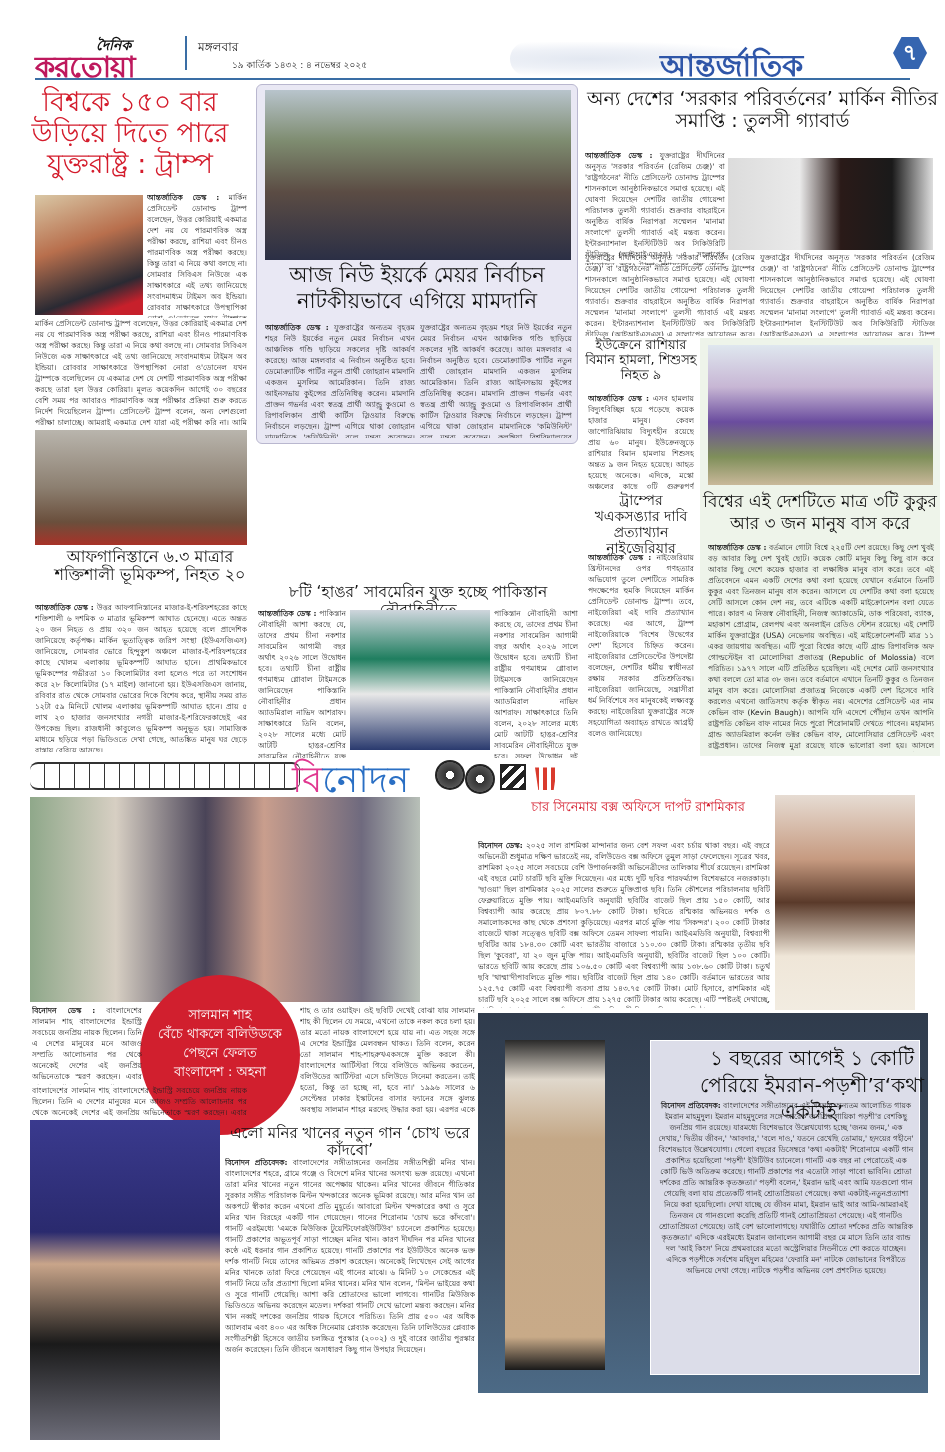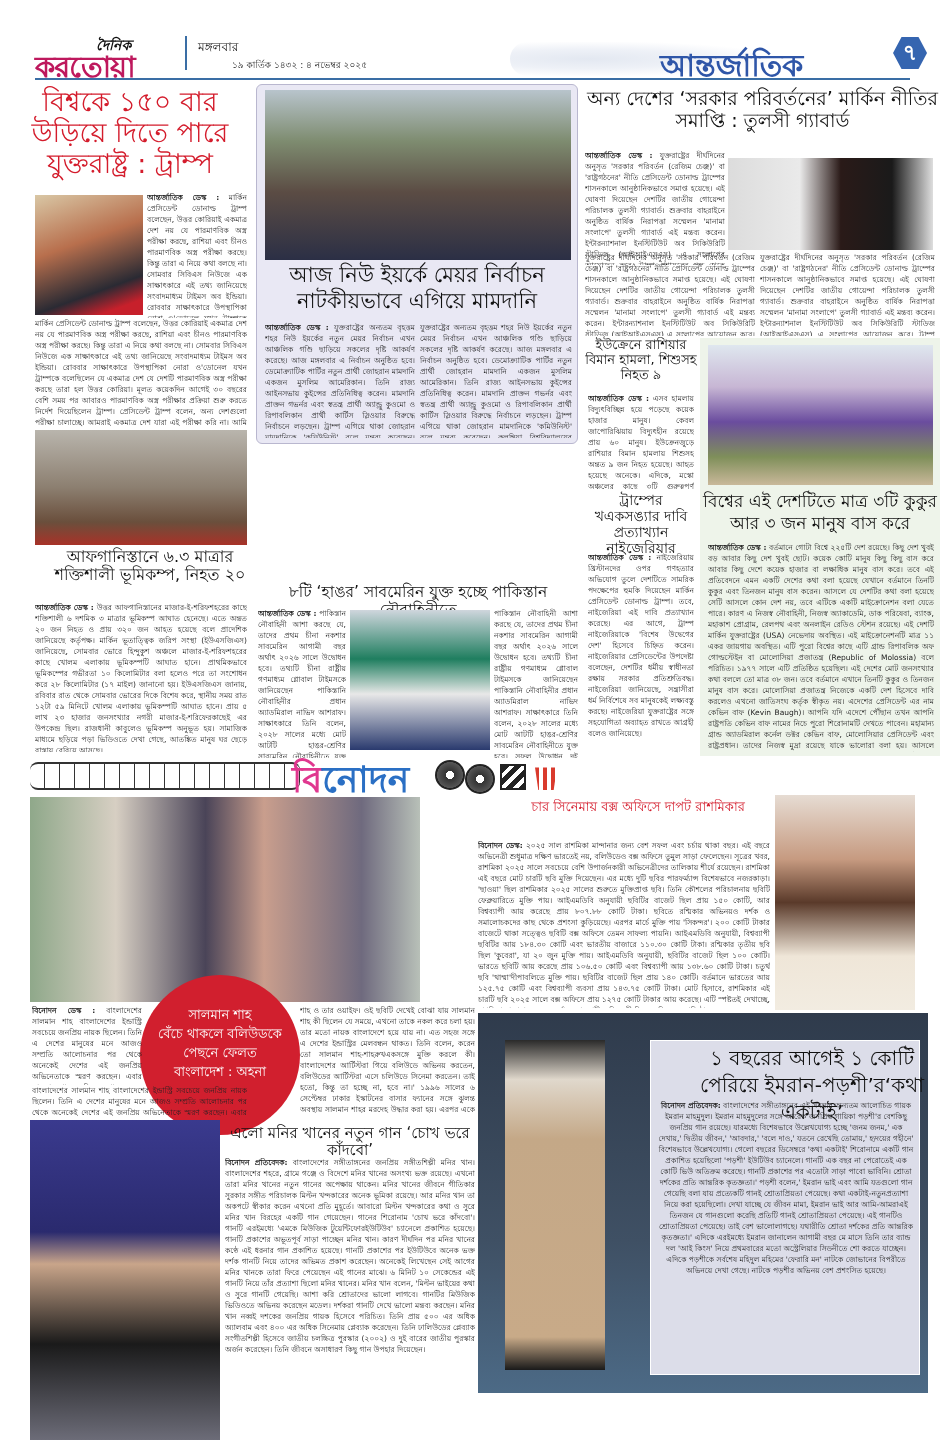--- a/index.html
+++ b/index.html
@@ -18,21 +18,21 @@
   .headline { font-family: "DejaVu Sans", sans-serif; text-align: center; line-height: 1.15; }
   .red { color: #d41c2c; }
   .body-text { font-size: 7.5px; line-height: 11px; color: #222; text-align: justify; overflow: hidden; }
   .body-text b { font-weight: bold; }
   .photo { background: #888; overflow: hidden; }
 
   .box-lav { background: #e9e8f4; border: 1px solid #b9b7cf; border-radius: 6px; }
   .box-green { background: #eef4ea; }
 
   .bino-strip { left: 30px; top: 762px; width: 270px; height: 28px; border-top: 2px solid #333; border-bottom: 2px solid #333; background: repeating-linear-gradient(90deg, #fff 0, #fff 14px, #333 14px, #333 15px); border-radius: 8px; }
-  .bino-title { left: 292px; top: 752px; font-size: 36px; font-weight: bold; color: #2a6fc4; }
+  .bino-title { left: 292px; top: 752px; font-size: 36px; font-weight: normal; color: #2a6fc4; }
   .bino-title span { color: #e0378f; }
   .reel-icon { width: 30px; height: 30px; border-radius: 50%; background: radial-gradient(circle, #fff 18%, #333 20%, #555 60%, #222 62%); }
   .clapper-icon { width: 26px; height: 26px; background: repeating-linear-gradient(135deg, #222 0 5px, #fff 5px 9px); border: 2px solid #222; }
   .popcorn-icon { width: 22px; height: 28px; background: repeating-linear-gradient(90deg, #d93a2d 0 4px, #fff 4px 8px); clip-path: polygon(0 20%, 100% 20%, 85% 100%, 15% 100%); }
 
   .red-circle { left: 140px; top: 975px; width: 160px; height: 160px; background: #d11f2e; border-radius: 50%; color: #fff; text-align: center; font-size: 13px; line-height: 19px; padding-top: 30px; }
 </style>
 </head>
 <body>
 

